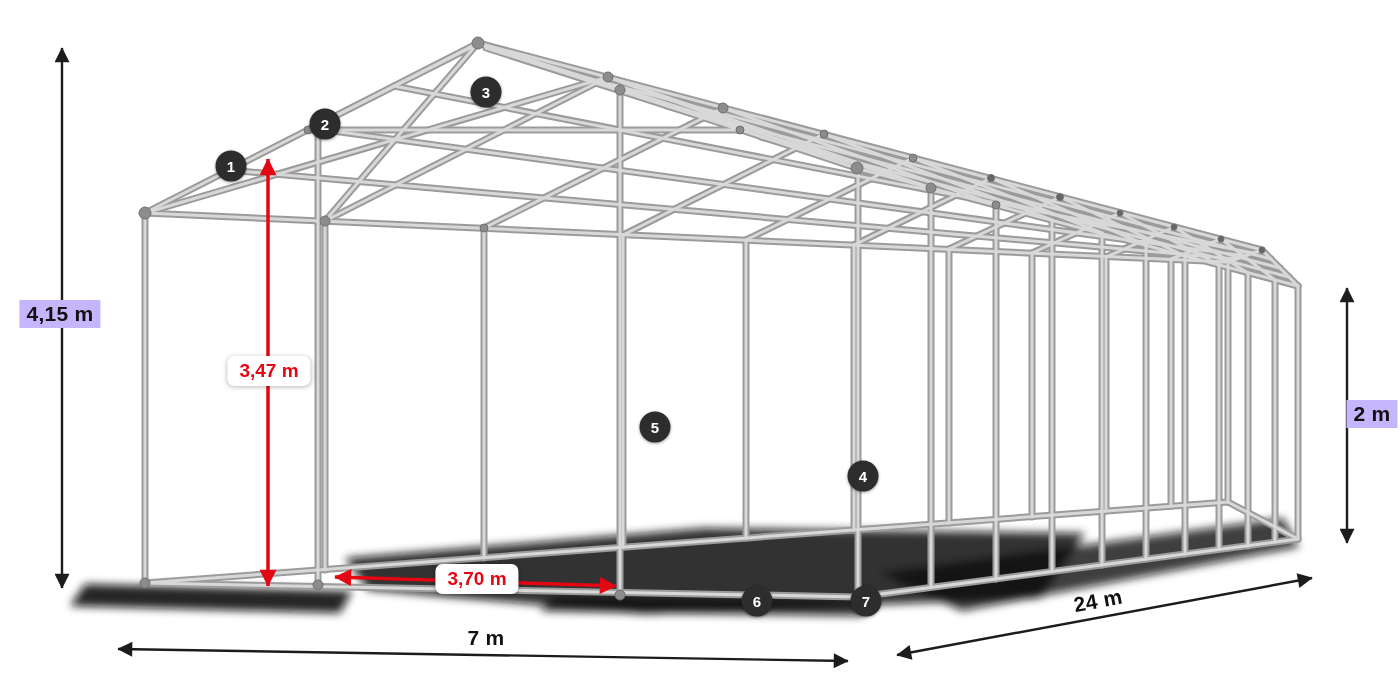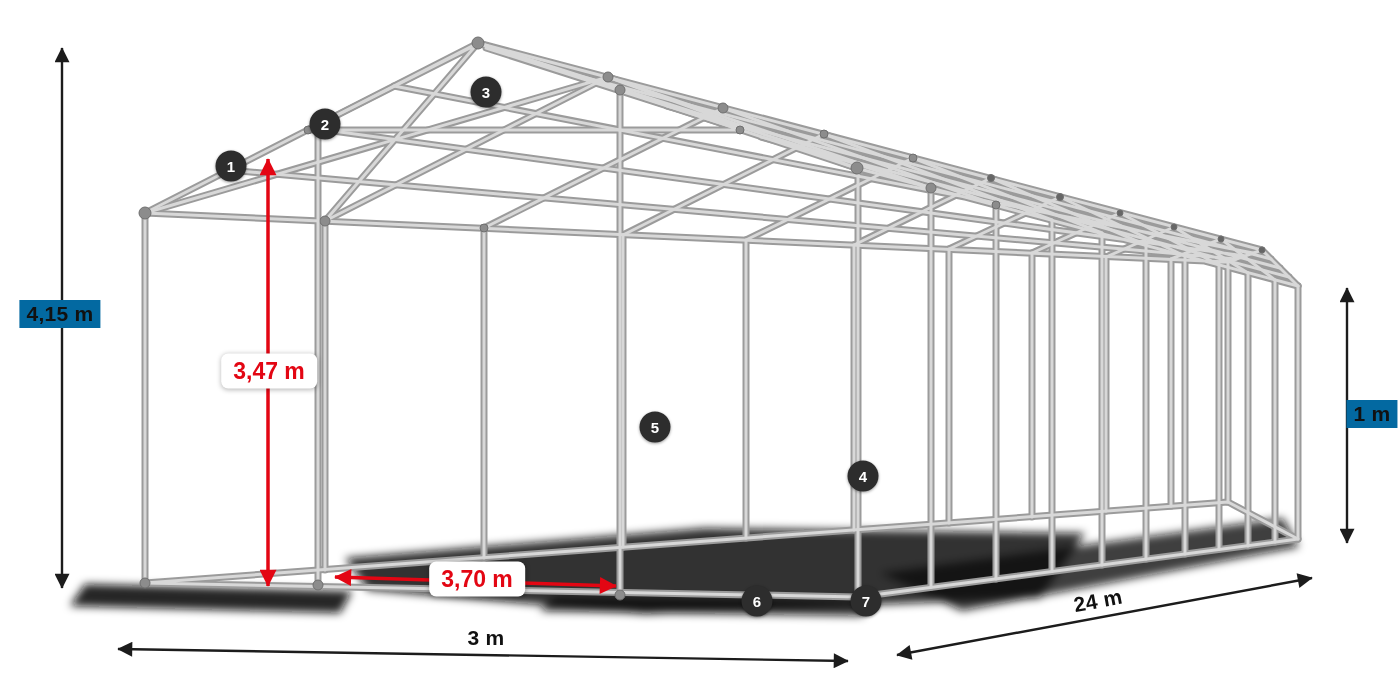--- a/index.html
+++ b/index.html
@@ -9,26 +9,26 @@
   }
   .stage svg.scene { position:absolute; left:0; top:0; }
 
   .tube-outer { stroke:#9b9b9b; stroke-width:7; fill:none; stroke-linecap:round; stroke-linejoin:round; }
   .tube-inner { stroke:#d8d8d8; stroke-width:3; fill:none; stroke-linecap:round; stroke-linejoin:round; }
 
   .dim-label {
     position:absolute; transform:translate(-50%,-50%);
     font-weight:700; font-size:21px; color:#111; white-space:nowrap; letter-spacing:.3px;
   }
-  .dim-label.bg { background:#0369a1; padding:2px 7px;text-align:right; }
+  .dim-label.bg { background:#c4b5fd; padding:2px 7px;text-align:right; }
   .dim-label.rot { transform:translate(-50%,-50%) rotate(-10.5deg); }
 
   .pill {
     position:absolute; transform:translate(-50%,-50%);
-    background:#ffffff; color:#e30613; font-weight:700; font-size:23px;
+    background:#ffffff; color:#e30613; font-weight:700; font-size:19px;
     padding:4px 12px; border-radius:7px; white-space:nowrap;
     box-shadow:0 1px 5px rgba(0,0,0,.28);
   }
 
   .badge {
     position:absolute; transform:translate(-50%,-50%);
     width:31px; height:31px; border-radius:50%;
     background:#2d2d2d; color:#fff; display:flex; align-items:center; justify-content:center;
     font-weight:700; font-size:15px; box-shadow:0 1px 3px rgba(0,0,0,.4);
     cursor:pointer; user-select:none;
@@ -151,25 +151,25 @@
       <line x1="118" y1="649" x2="848" y2="661" stroke="#1c1c1c" stroke-width="2.4" marker-start="url(#ah-k)" marker-end="url(#ah-k)"></line>
       <line x1="897" y1="655" x2="1312" y2="578" stroke="#1c1c1c" stroke-width="2.4" marker-start="url(#ah-k)" marker-end="url(#ah-k)"></line>
       <line x1="1347" y1="288" x2="1347" y2="543" stroke="#1c1c1c" stroke-width="2.4" marker-start="url(#ah-k)" marker-end="url(#ah-k)"></line>
       <line x1="268" y1="159" x2="268" y2="586" stroke="#e30613" stroke-width="3.5" marker-start="url(#ah-r)" marker-end="url(#ah-r)"></line>
       <line x1="335" y1="577" x2="616" y2="586" stroke="#e30613" stroke-width="3.5" marker-start="url(#ah-r)" marker-end="url(#ah-r)"></line>
     </g>
   </svg>
 
   <div class="dim-label bg" style="left:60px;top:314px">4,15 m</div>
 
-  <div class="dim-label" style="left:486px;top:638px">3 m</div>
+  <div class="dim-label" style="left:486px;top:638px">7 m</div>
 
   <div class="dim-label rot" style="left:1098px;top:601px">24 m</div>
 
-  <div class="dim-label bg" style="left:1372px;top:414px">1 m</div>
+  <div class="dim-label bg" style="left:1372px;top:414px">2 m</div>
 
   <div class="pill" style="left:269px;top:371px">3,47 m</div>
 
   <div class="pill" style="left:477px;top:579px">3,70 m</div>
 
   <div class="badge" style="left:231px;top:166px">1</div>
   <div class="badge" style="left:325px;top:124px">2</div>
   <div class="badge" style="left:486px;top:92px">3</div>
   <div class="badge" style="left:863px;top:476px">4</div>
   <div class="badge" style="left:655px;top:427px">5</div>

